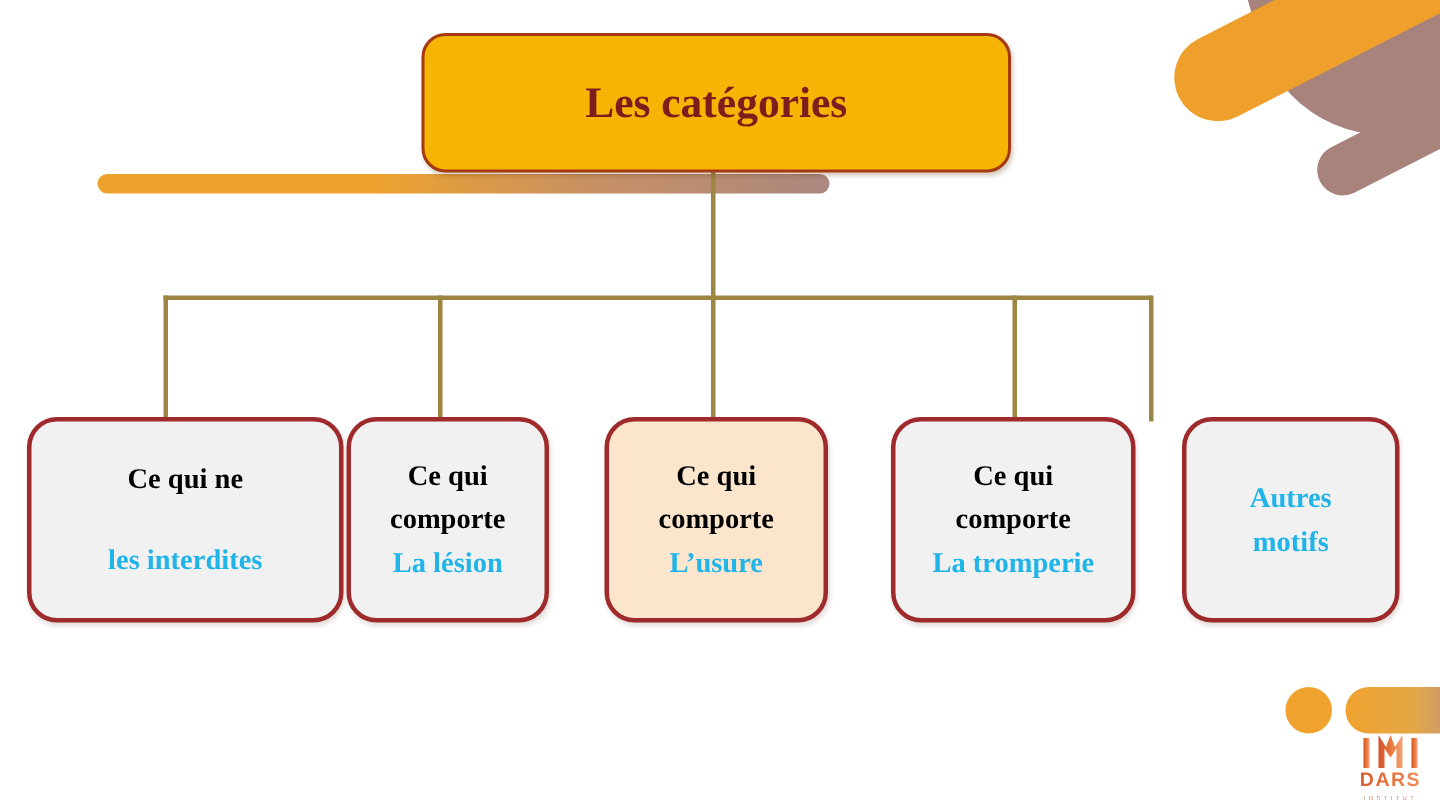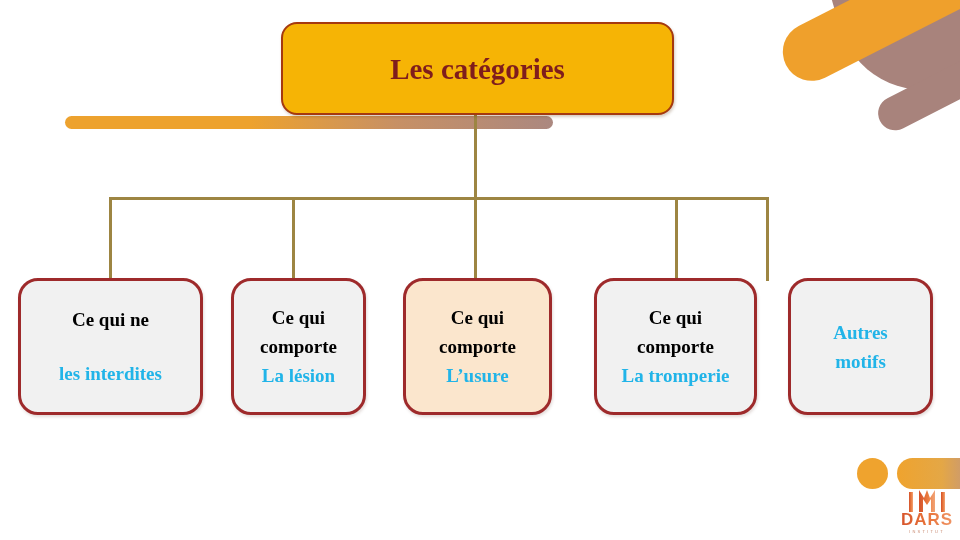--- a/index.html
+++ b/index.html
@@ -89,21 +89,21 @@
   .logo-mark {
     display: block;
     margin: 0 auto;
     width: 42px;
     height: 24px;
   }
   .logo-word {
     display: block;
     font-family: "Liberation Sans", sans-serif;
     font-weight: bold;
-    font-size: 17px;
+    font-size: 13px;
     letter-spacing: 1px;
     line-height: 16px;
     color: #e2642c;
     background: linear-gradient(90deg, #d4512a 0%, #e8733a 50%, #f0986a 100%);
     -webkit-background-clip: text;
     background-clip: text;
     -webkit-text-fill-color: transparent;
   }
   .logo-sub {
     display: block;
@@ -168,21 +168,21 @@
     font-weight: bold;
     font-size: 19px;
     line-height: 29px;
     color: #000000;
     white-space: nowrap;
   }
   .node-line.accent {
     color: #21b4e8;
   }
 
-  .n1 { left: 18px;  width: 185px; gap: 25px; }
+  .n1 { left: 18px;  width: 211px; gap: 25px; }
   .n2 { left: 231px; width: 135px; }
   .n3 { left: 403px; width: 149px; }
   .n4 { left: 594px; width: 163px; }
   .n5 { left: 788px; width: 145px; }
 </style>
 </head>
 <body>
 
 <div id="canvas">
 

